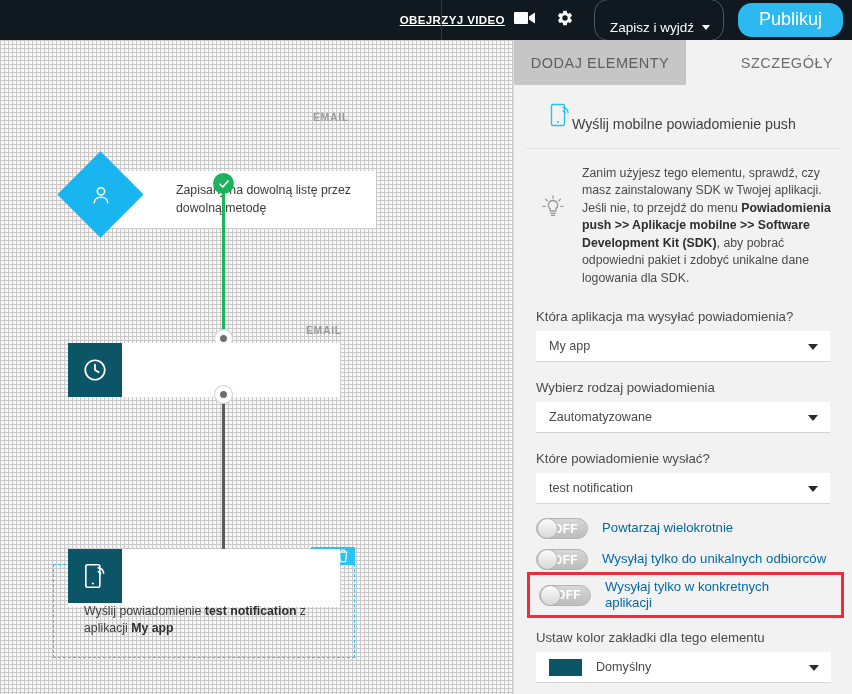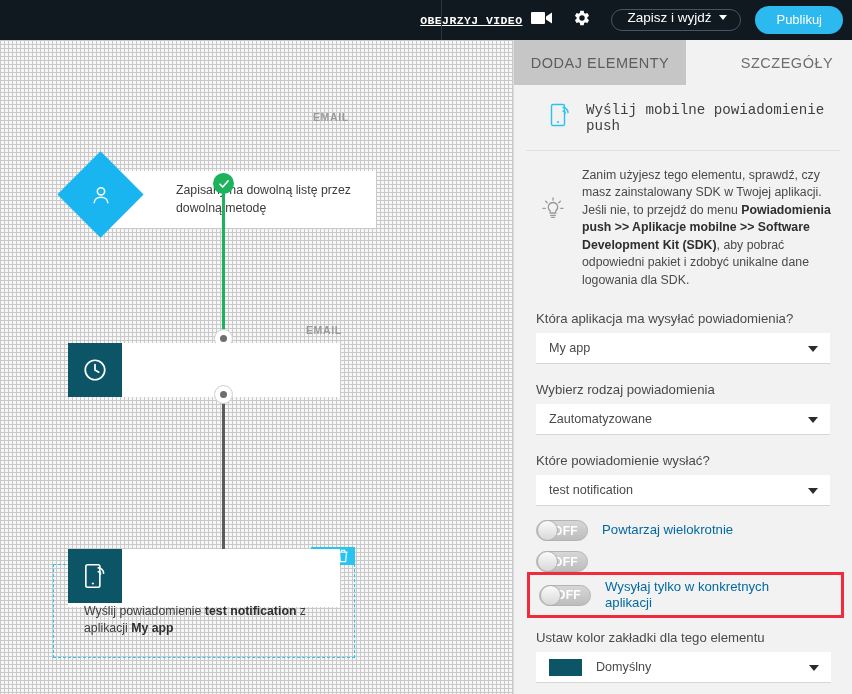--- a/index.html
+++ b/index.html
@@ -16,40 +16,40 @@
     position: absolute; left: 0; top: 0; width: 852px; height: 40px;
     background: #101820;
     display: flex; align-items: center; justify-content: flex-end;
   }
   .topbar-divider {
     position: absolute; left: 441px; top: 0; width: 1px; height: 40px;
     background: #2c3742;
   }
   .tb-video {
     display: flex; align-items: center; gap: 9px;
-    margin-right: 20px; cursor: pointer; font-family: Liberation Mono, monospace;
+    margin-right: 20px; cursor: pointer;
   }
   .tb-video-label {
     color: #ffffff; font-size: 11.5px; letter-spacing: .4px;
     text-decoration: underline; font-weight: 700;
   }
   .icon-camcorder { display: block; }
   .tb-gear { margin-right: 20px; cursor: pointer; display: flex; align-items: center; }
   .tb-save {
     display: flex; align-items: center; gap: 8px;
     border: 1px solid #4a555f; border-radius: 14px;
-    padding: 0 13px 5px 15px; margin-right: 14px; cursor: pointer;
+    padding: 20px 13px 5px 15px; margin-right: 14px; cursor: pointer;
   }
   .tb-save-label { color: #ffffff; font-size: 13.5px; }
   .caret-down {
     width: 0; height: 0; border-left: 4.5px solid transparent;
     border-right: 4.5px solid transparent; border-top: 5.5px solid #ffffff;
   }
   .tb-publish {
-    background: #2cb9f0; color: #ffffff; font-size: 13px;
+    background: #2cb9f0; color: #ffffff; font-size: 18px;
     border: none; border-radius: 14px; padding: 6px 21px 7px;
     margin-right: 9px; cursor: pointer; font-family: inherit;
   }
 
   
   .canvas {
     position: absolute; left: 0; top: 40px; width: 513px; height: 654px;
     background-color: #f7f7f7;
     background-image:
       repeating-linear-gradient(to right, #c9c9c9 0 1px, transparent 1px 4px),
@@ -141,24 +141,23 @@
   }
   .tabs { display: flex; height: 45px; background: #f2f2f2; }
   .tab {
     display: flex; align-items: center; justify-content: center;
     font-size: 14.5px; color: #6e6e6e; letter-spacing: .5px; cursor: pointer;
   }
   .tab.active { background: #c6c6c6; color: #5e5e5e; width: 172px; }
   .tab.inactive { flex: 1; margin-left: 36px; }
 
   .panel-head {
-    display: flex; align-items: flex-start; gap: 14px;
+    display: flex; align-items: flex-end; gap: 0;
     padding: 17px 0 16px 22px; border-bottom: 1px solid #e0e0e0;
     margin: 0 12px 0 12px;
-    font-family: Liberation Mono, monospace;
   }
   .panel-head-title { font-size: 14.2px; color: #3f3f3f; }
 
   .tip { display: flex; gap: 14px; padding: 16px 18px 4px 26px; }
   .tip-icon { flex: 0 0 28px; padding-top: 28px; }
   .tip-text { font-size: 12.3px; color: #4a4a4a; line-height: 1.42; }
   .tip-text b { font-weight: 700; color: #2e2e2e; }
 
   .field { padding: 0 22px; margin-top: 18px; }
   .field-label { font-size: 13.2px; color: #4a4a4a; margin-bottom: 7px; }
@@ -405,20 +404,21 @@
           <span class="switch-label">OFF</span>
           <span class="knob"></span>
         </div>
         <div class="toggle-text">Powtarzaj wielokrotnie</div>
       </div>
       <div class="toggle-row">
         <div class="switch">
           <span class="switch-label">OFF</span>
           <span class="knob"></span>
         </div>
+        <div class="toggle-text">Wysyłaj tylko do unikalnych odbiorców</div>
       </div>
     </div>
 
     <div class="highlight-box" style="border-color: rgb(239, 43, 60);">
       <div class="switch">
         <span class="switch-label">OFF</span>
         <span class="knob"></span>
       </div>
       <div class="toggle-text" style="max-width:205px">Wysyłaj tylko w konkretnych aplikacji</div>
     </div>

